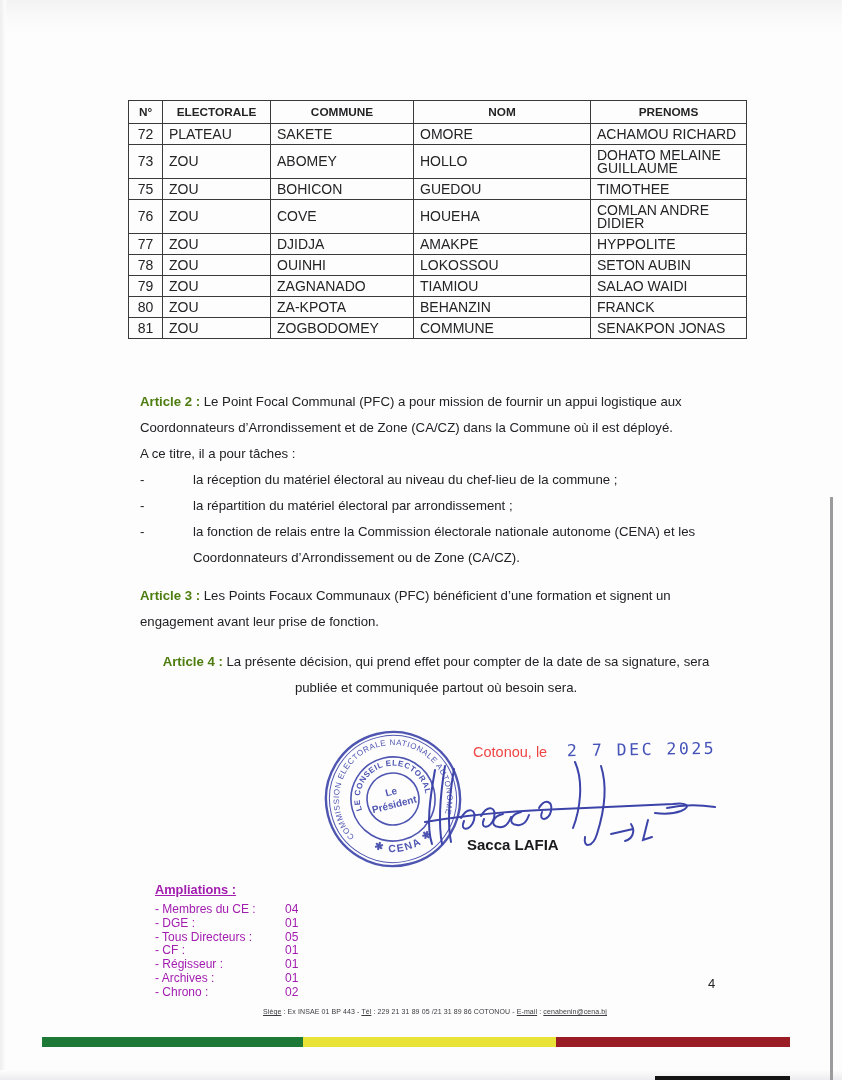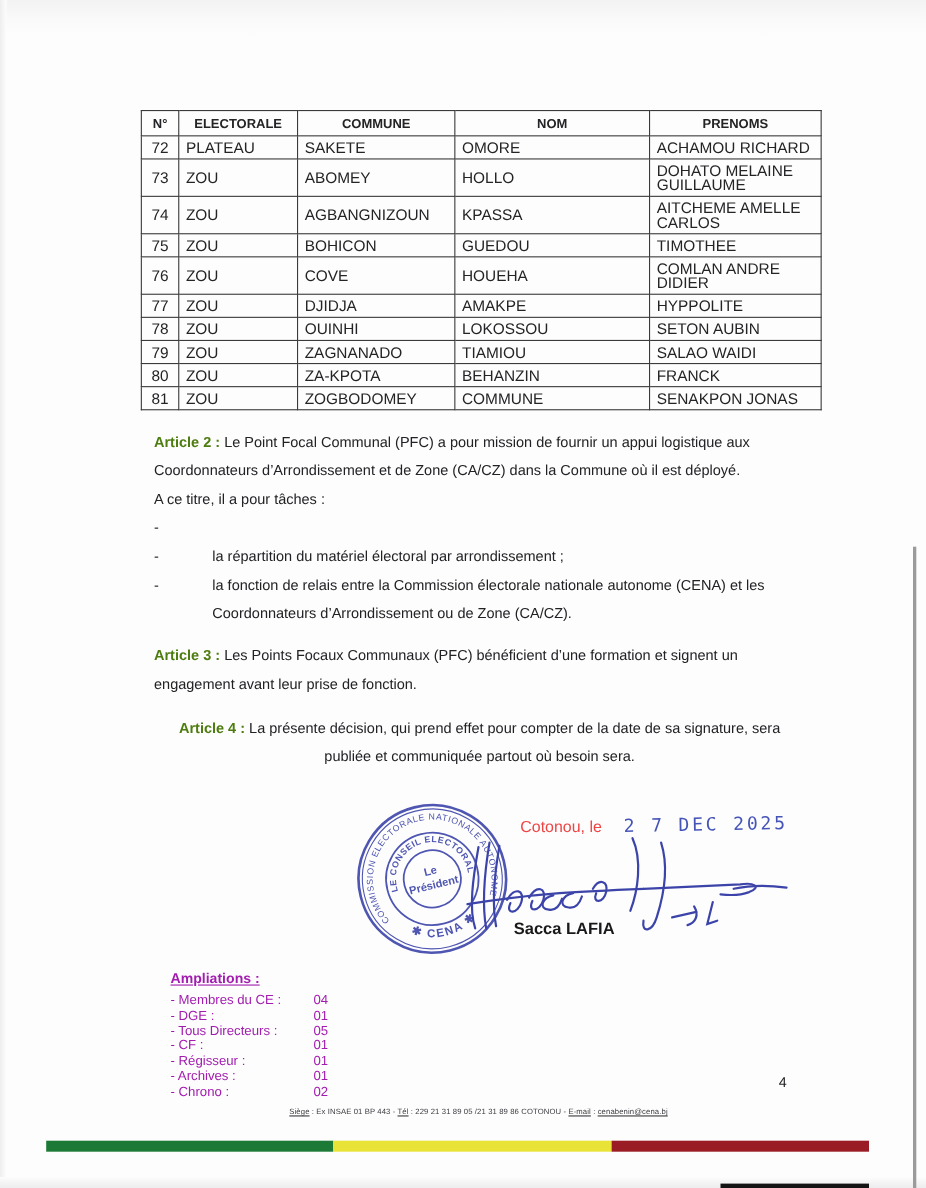--- a/index.html
+++ b/index.html
@@ -102,28 +102,20 @@
     </tr>
     <tr>
       <td class="c-num">73</td>
       <td>ZOU</td>
       <td>ABOMEY</td>
       <td>HOLLO</td>
       <td>DOHATO MELAINE
 GUILLAUME</td>
     </tr>
     <tr>
-      <td class="c-num">74</td>
-      <td>ZOU</td>
-      <td>AGBANGNIZOUN</td>
-      <td>KPASSA</td>
-      <td>AITCHEME AMELLE
-CARLOS</td>
-    </tr>
-    <tr>
       <td class="c-num">75</td>
       <td>ZOU</td>
       <td>BOHICON</td>
       <td>GUEDOU</td>
       <td>TIMOTHEE</td>
     </tr>
     <tr>
       <td class="c-num">76</td>
       <td>ZOU</td>
       <td>COVE</td>
@@ -167,20 +159,21 @@
       <td>SENAKPON JONAS</td>
     </tr>
   </tbody>
 </table>
 
 <div class="doc-body">
   <p><b>Article 2 :</b><span> Le Point Focal Communal (PFC) a pour mission de fournir un appui logistique aux Coordonnateurs d’Arrondissement et de Zone (CA/CZ) dans la Commune où il est déployé.</span></p>
   <p>A ce titre, il a pour tâches :</p>
   <div class="task">
     <span class="dash">-</span>
+    <span>la réception du matériel électoral au niveau du chef-lieu de la commune ;</span>
   </div>
   <div class="task">
     <span class="dash">-</span>
     <span>la répartition du matériel électoral par arrondissement ;</span>
   </div>
   <div class="task">
     <span class="dash">-</span>
     <span>la fonction de relais entre la Commission électorale nationale autonome (CENA) et les Coordonnateurs d’Arrondissement ou de Zone (CA/CZ).</span>
   </div>
   <p class="art3"><b>Article 3 :</b><span> Les Points Focaux Communaux (PFC) bénéficient d’une formation et signent un engagement avant leur prise de fonction.</span></p>

